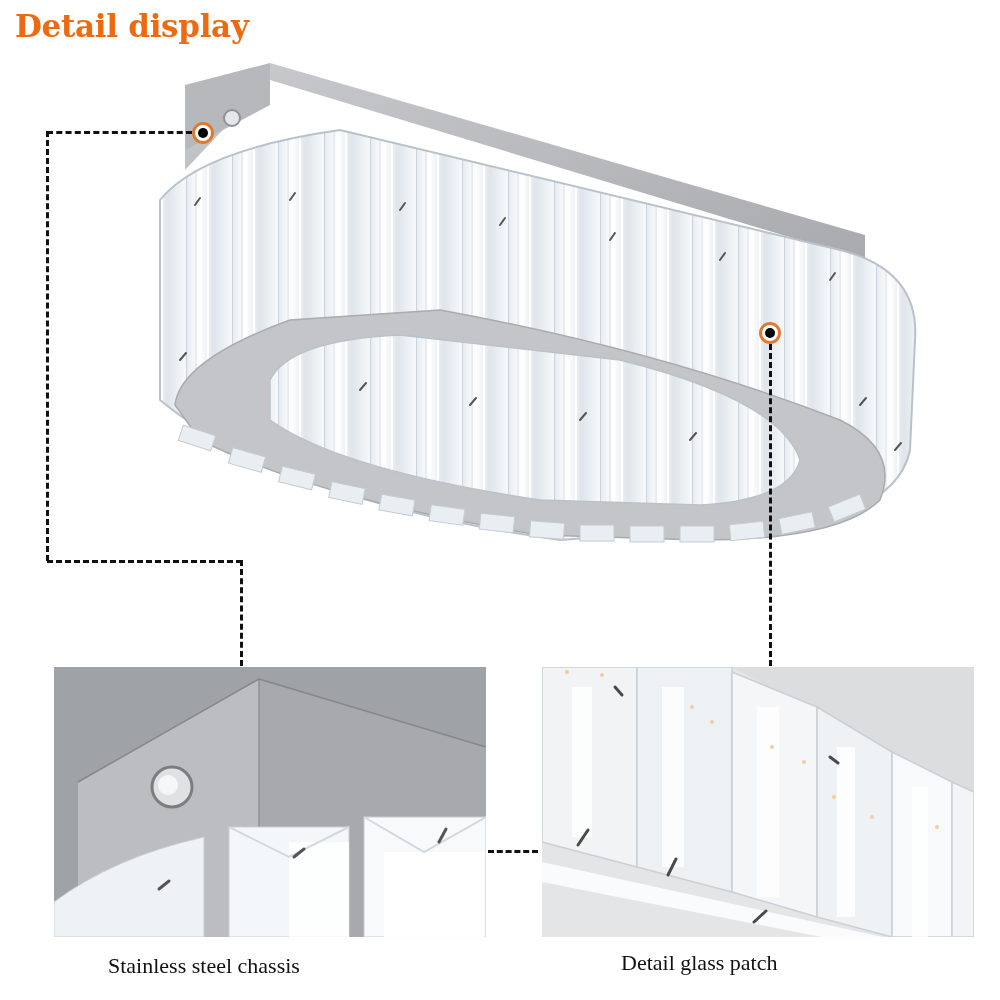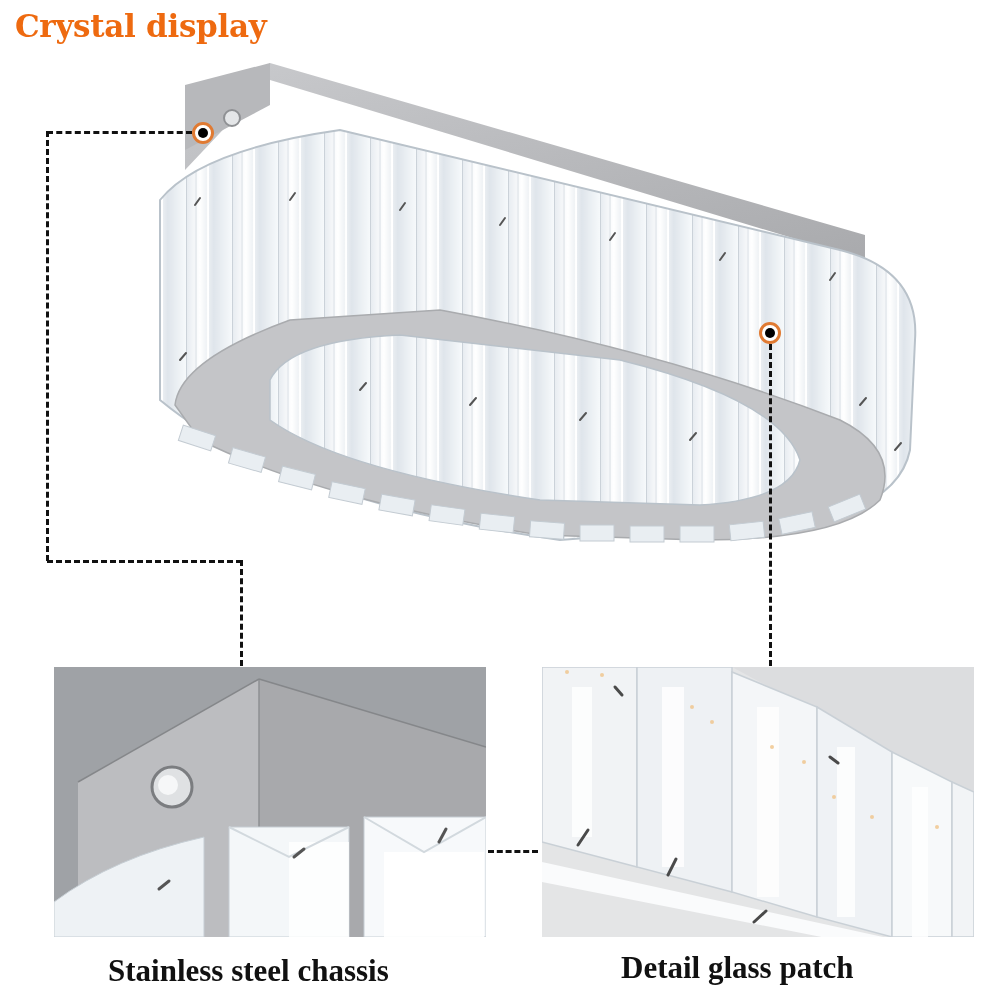--- a/index.html
+++ b/index.html
@@ -10,26 +10,26 @@
   .dash-h { position:absolute; height:0; border-top:3px dashed #111; }
   .dash-v { position:absolute; width:0; border-left:3px dashed #111; }
   .marker { position:absolute; width:22px; height:22px; border-radius:50%; background:#ffffff;
             border:3px solid #e07a32; box-sizing:border-box; }
   .marker::after { content:""; position:absolute; left:50%; top:50%; width:10px; height:10px;
             margin:-5px 0 0 -5px; border-radius:50%; background:#000; }
 
   
   .product { position:absolute; left:140px; top:60px; width:790px; height:500px; }
   .panel { position:absolute; overflow:hidden; }
-  .caption { position:absolute; font-size:31px; color:#111; white-space:nowrap;font-weight:bold; }
+  .caption { position:absolute; font-size:22px; color:#111; white-space:nowrap; }
 </style>
 </head>
 <body>
 
-<div class="title">Crystal display</div>
+<div class="title">Detail display</div>
 
 <div class="product">
   <svg width="790" height="500" viewBox="0 0 790 500">
     <defs>
       <linearGradient id="steel" x1="0" y1="0" x2="1" y2="1">
         <stop offset="0" stop-color="#c9cacd"></stop>
         <stop offset="1" stop-color="#a9aaad"></stop>
       </linearGradient>
       <linearGradient id="cry" x1="0" y1="0" x2="1" y2="0">
         <stop offset="0" stop-color="#e6ebf0"></stop>

